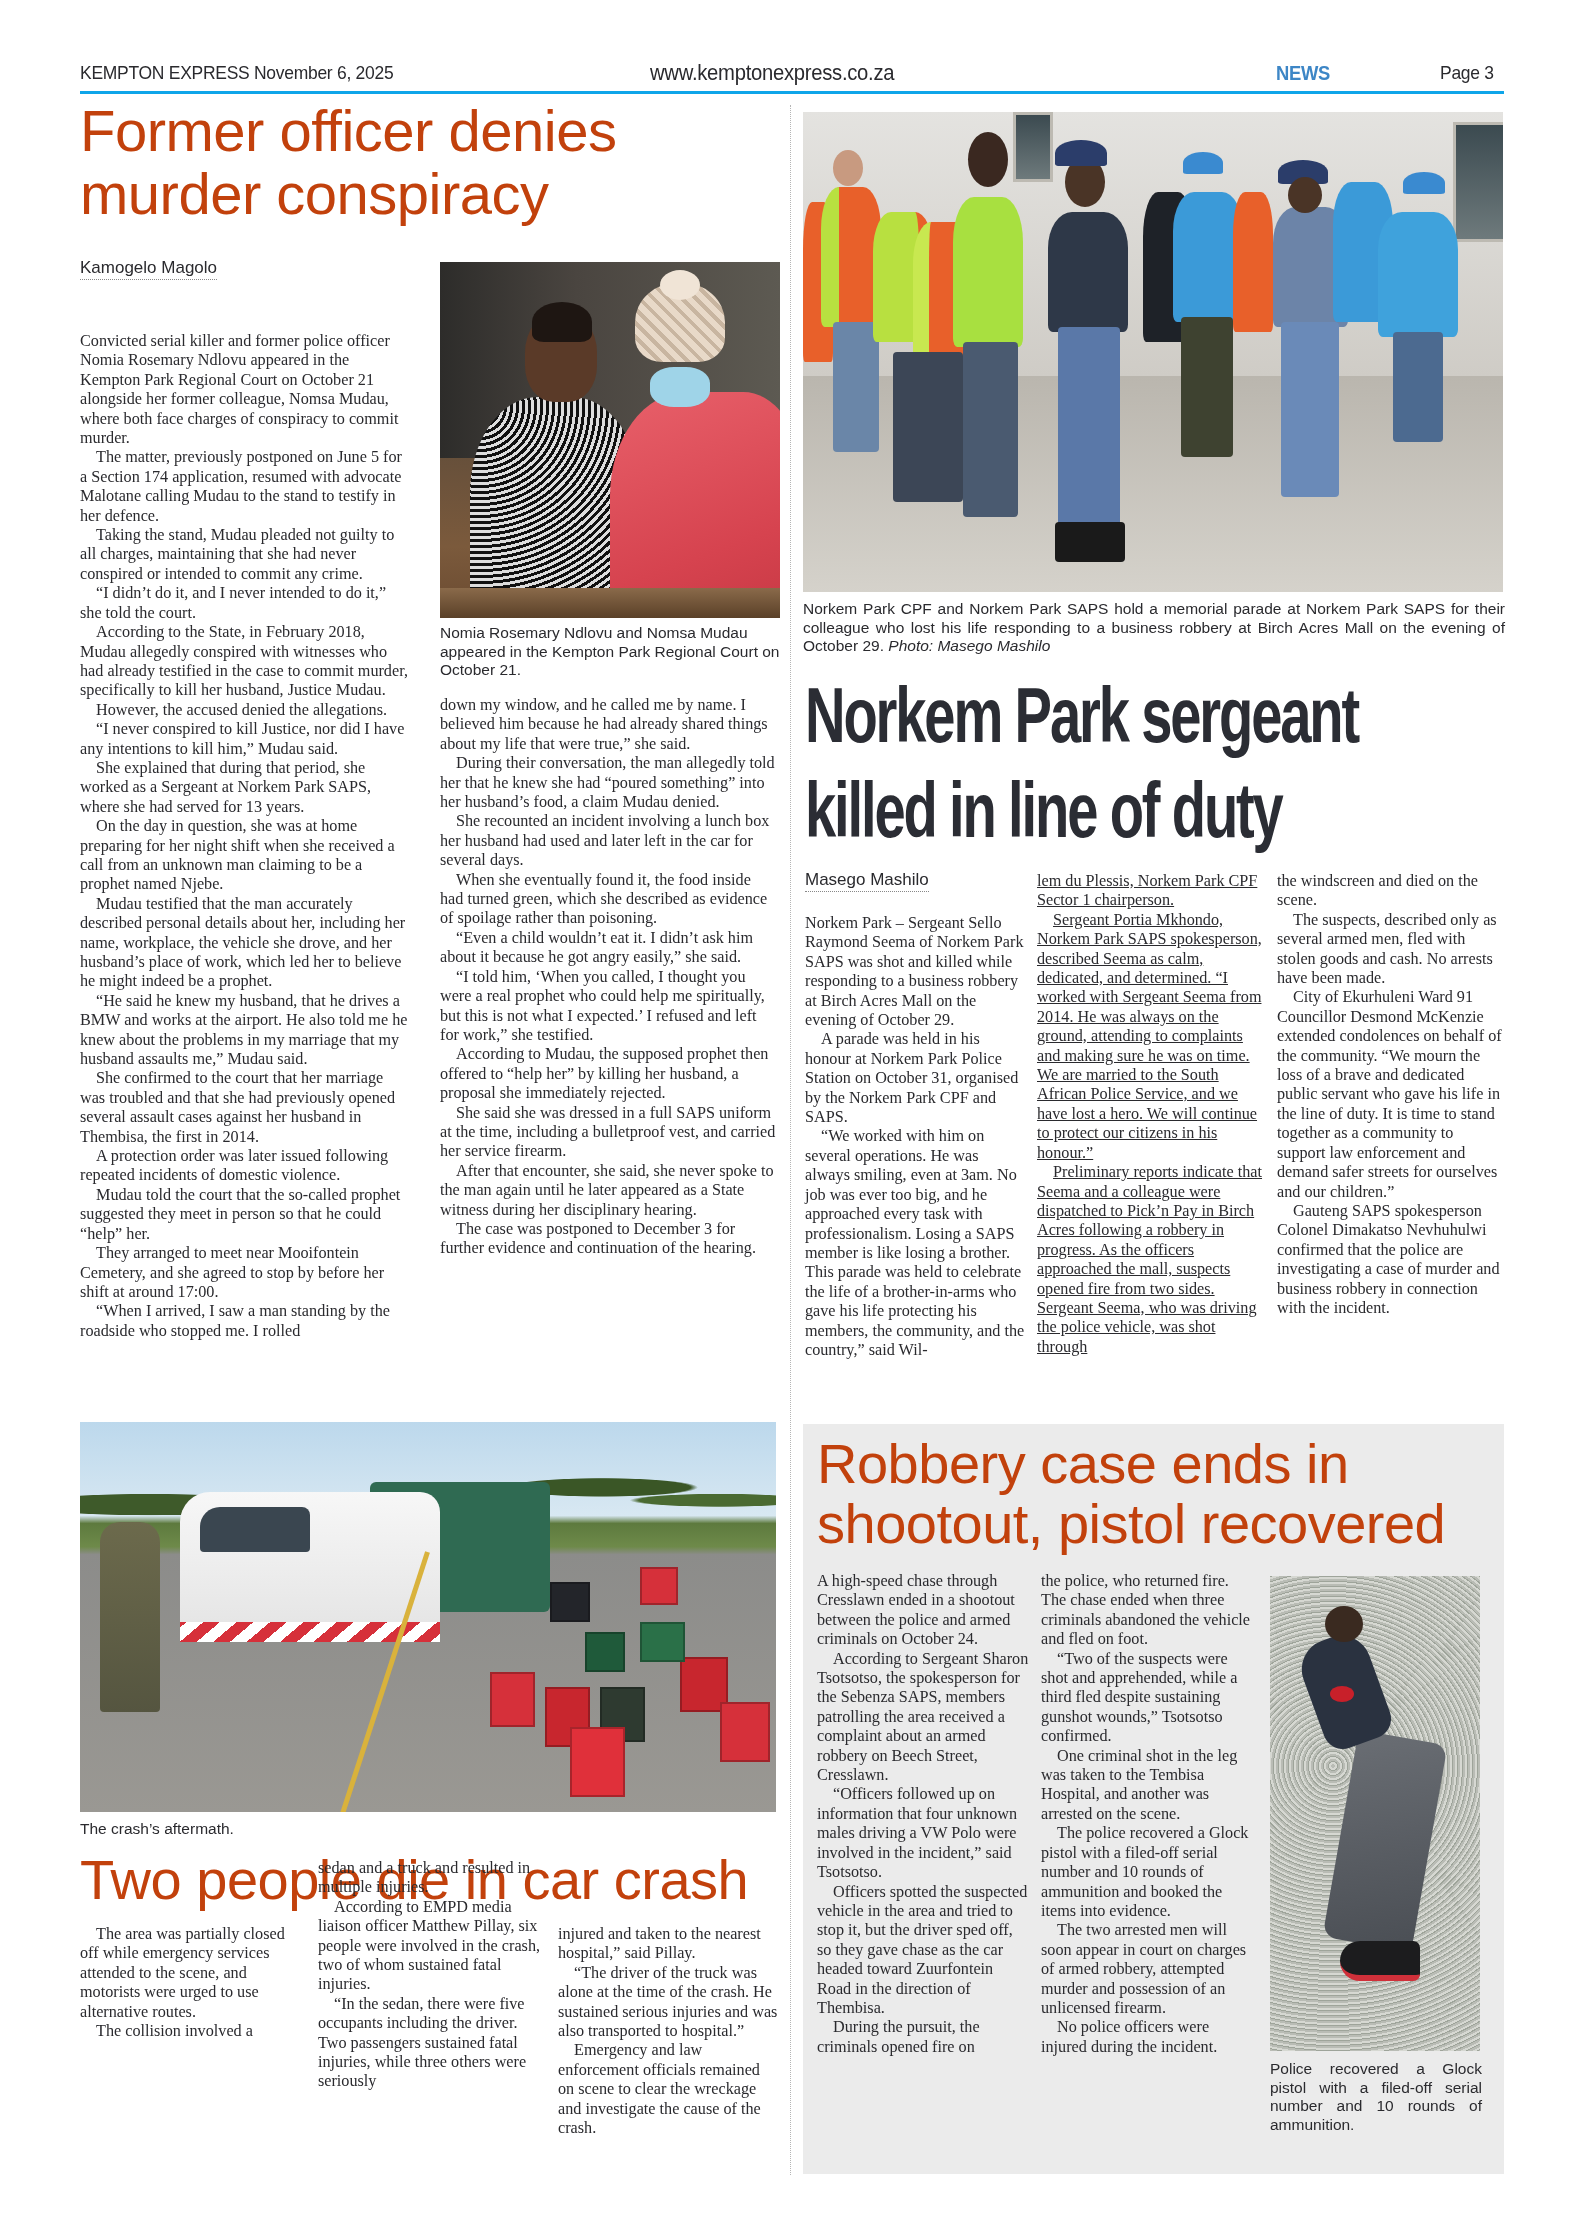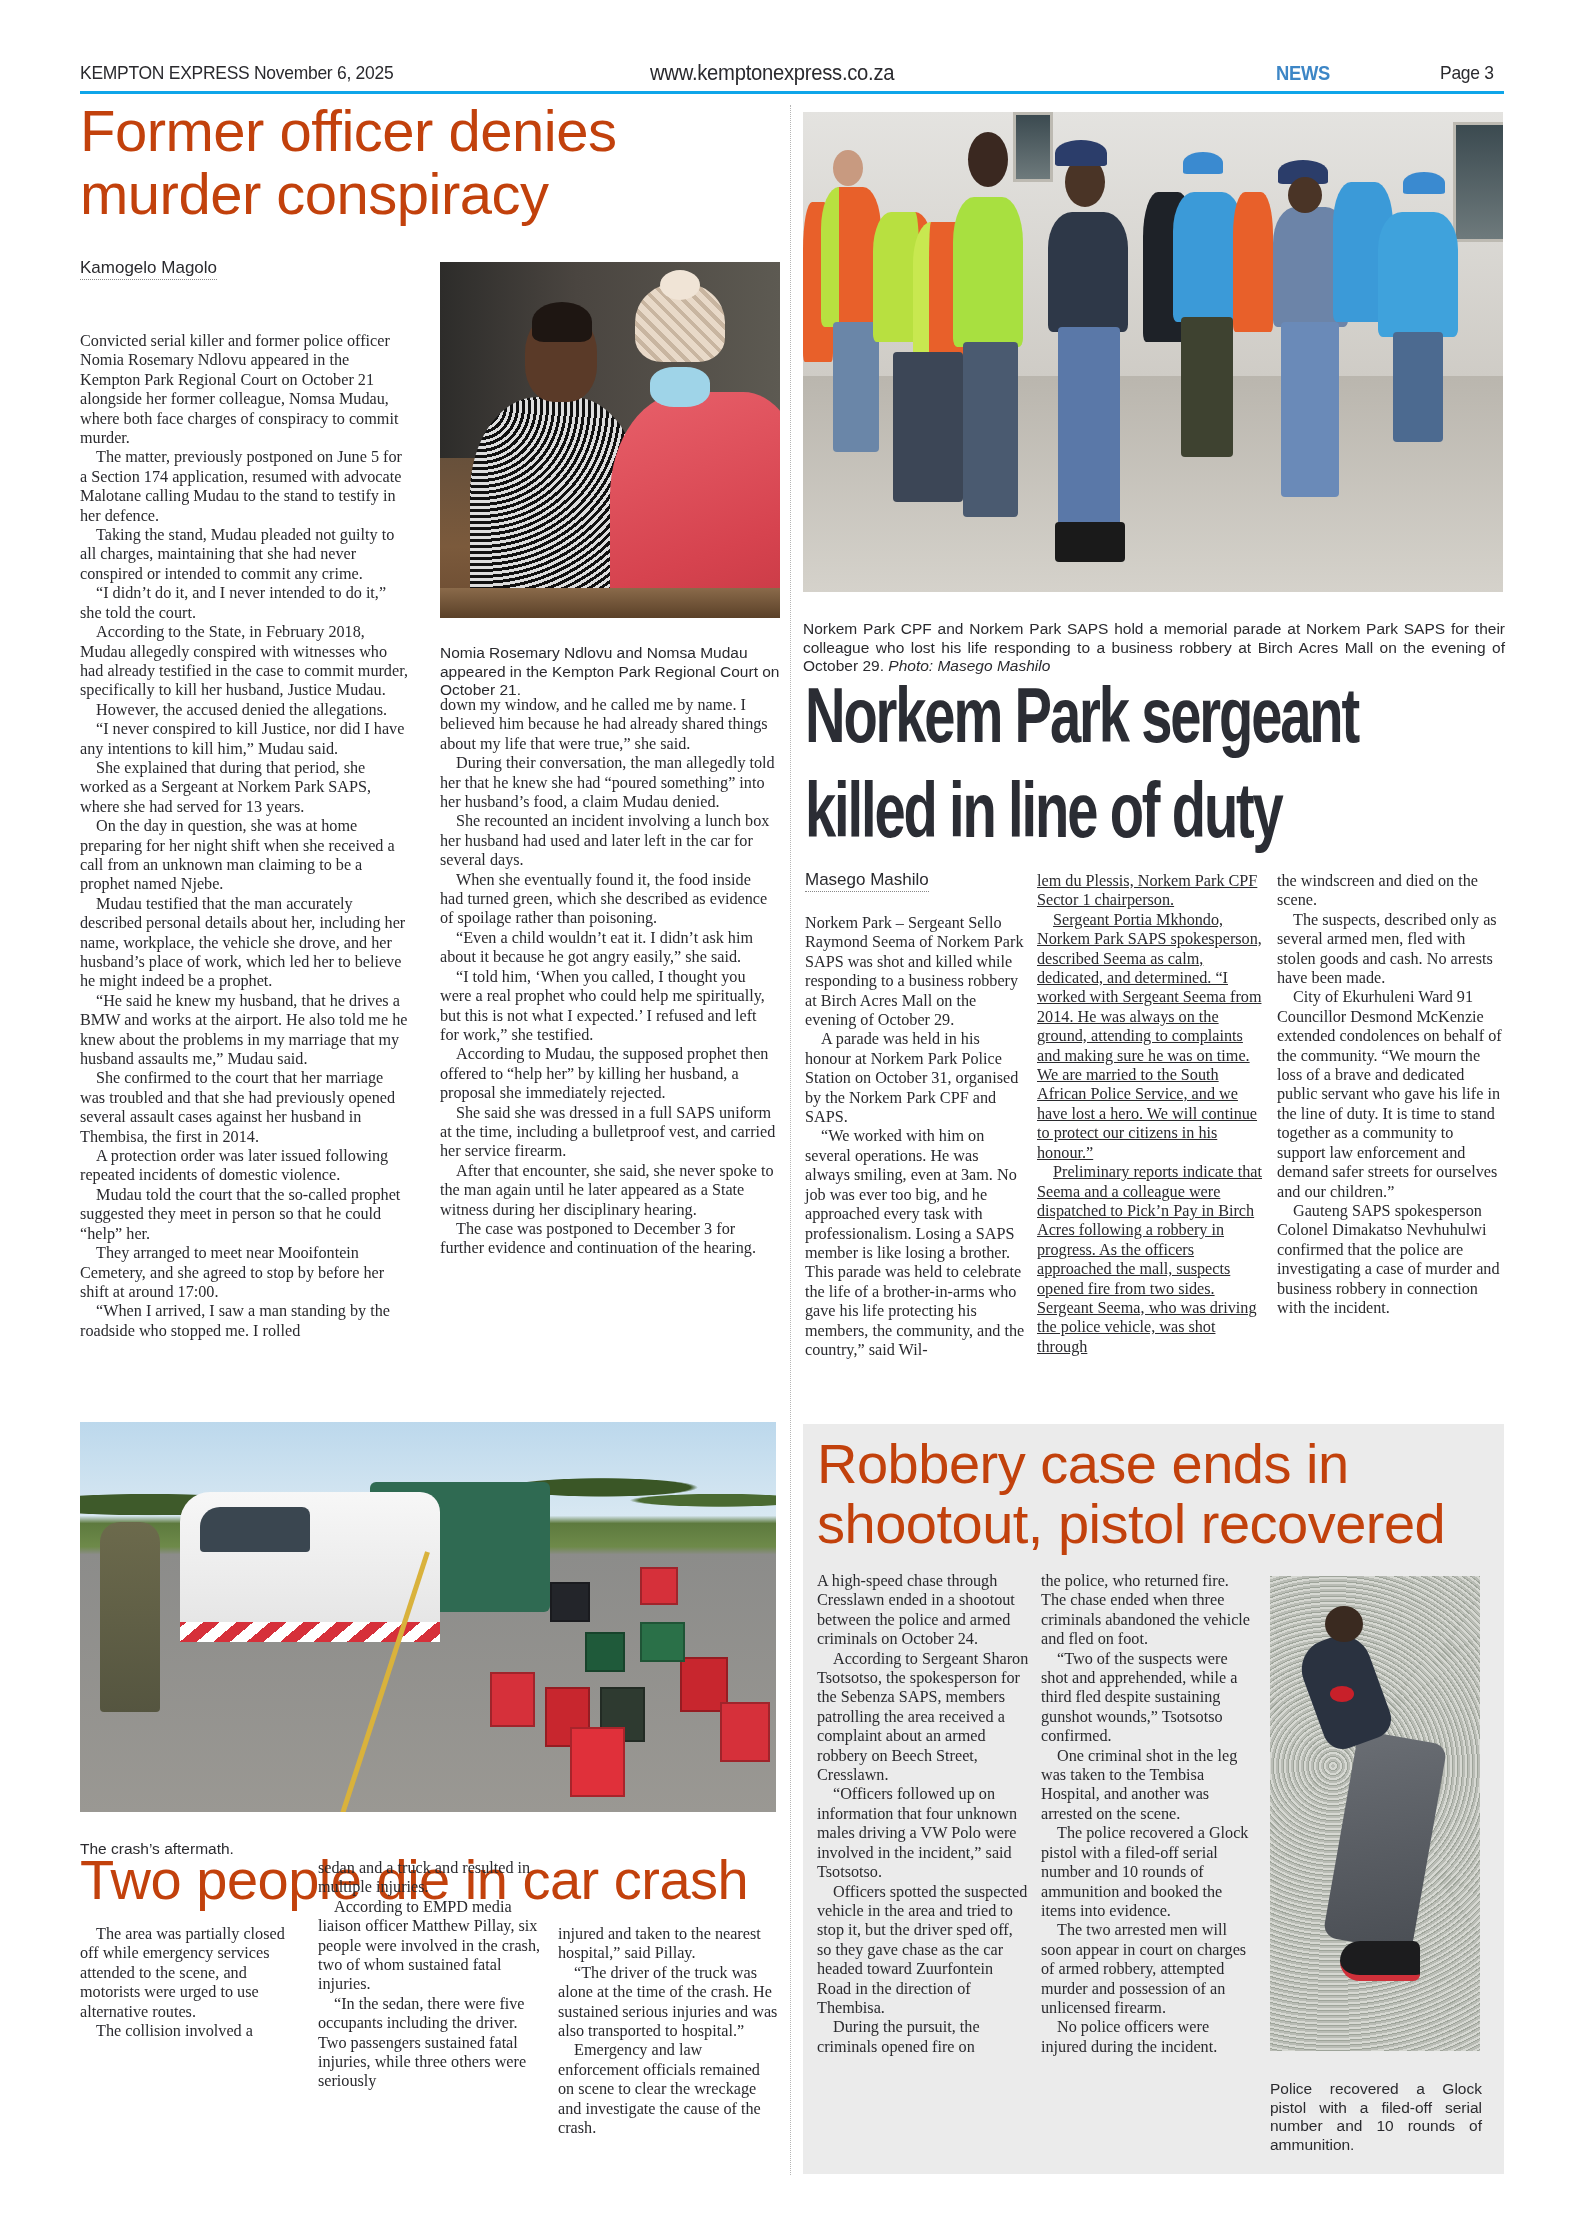--- a/index.html
+++ b/index.html
@@ -23,21 +23,21 @@
   .hl-light { font-family: "Liberation Sans", sans-serif; font-weight: normal; color: #c2410c; letter-spacing: -0.5px; line-height: 1.08; }
   .hl-heavy { font-family: "Liberation Sans", sans-serif; font-weight: bold; color: #2b2d34; letter-spacing: -3px; line-height: 1.22; transform: scaleX(0.72); transform-origin: left; white-space: nowrap; }
 
   .byline { font-family: "Liberation Sans", sans-serif; font-size: 17px; color: #2a2a2e; border-bottom: 1px dotted #888; display: inline-block; padding-bottom: 1px; }
 
   
   .col { position: absolute; font-size: 16.2px; line-height: 19.4px; color: #2a2a2e; text-align: left; }
   .col p { text-indent: 16px; }
   .col p.first { text-indent: 0; }
 
-  .caption { position: absolute; font-family: "Liberation Sans", sans-serif; font-size: 15.5px; line-height: 18.5px; color: #2a2a2e; margin-top: 20px; }
+  .caption { position: absolute; font-family: "Liberation Sans", sans-serif; font-size: 15.5px; line-height: 18.5px; color: #2a2a2e; }
   .caption i { font-style: italic; }
 
   
   .photo { position: absolute; overflow: hidden; }
 
   
   .court { background: linear-gradient(180deg, #3b3a36 0%, #5b4a3a 40%, #7b5a3c 80%, #6a4a30 100%); }
   .court .wall { position:absolute; left:0; top:0; width:100%; height:55%; background: linear-gradient(90deg,#2d2c2a,#4a4540 40%,#5d5a52); }
   .court .woman1 { position:absolute; left:30px; top:40px; width:150px; height:320px; }
   .court .w1head { position:absolute; left:55px; top:10px; width:72px; height:90px; border-radius: 45% 45% 40% 40%; background:#5a3a28; }

